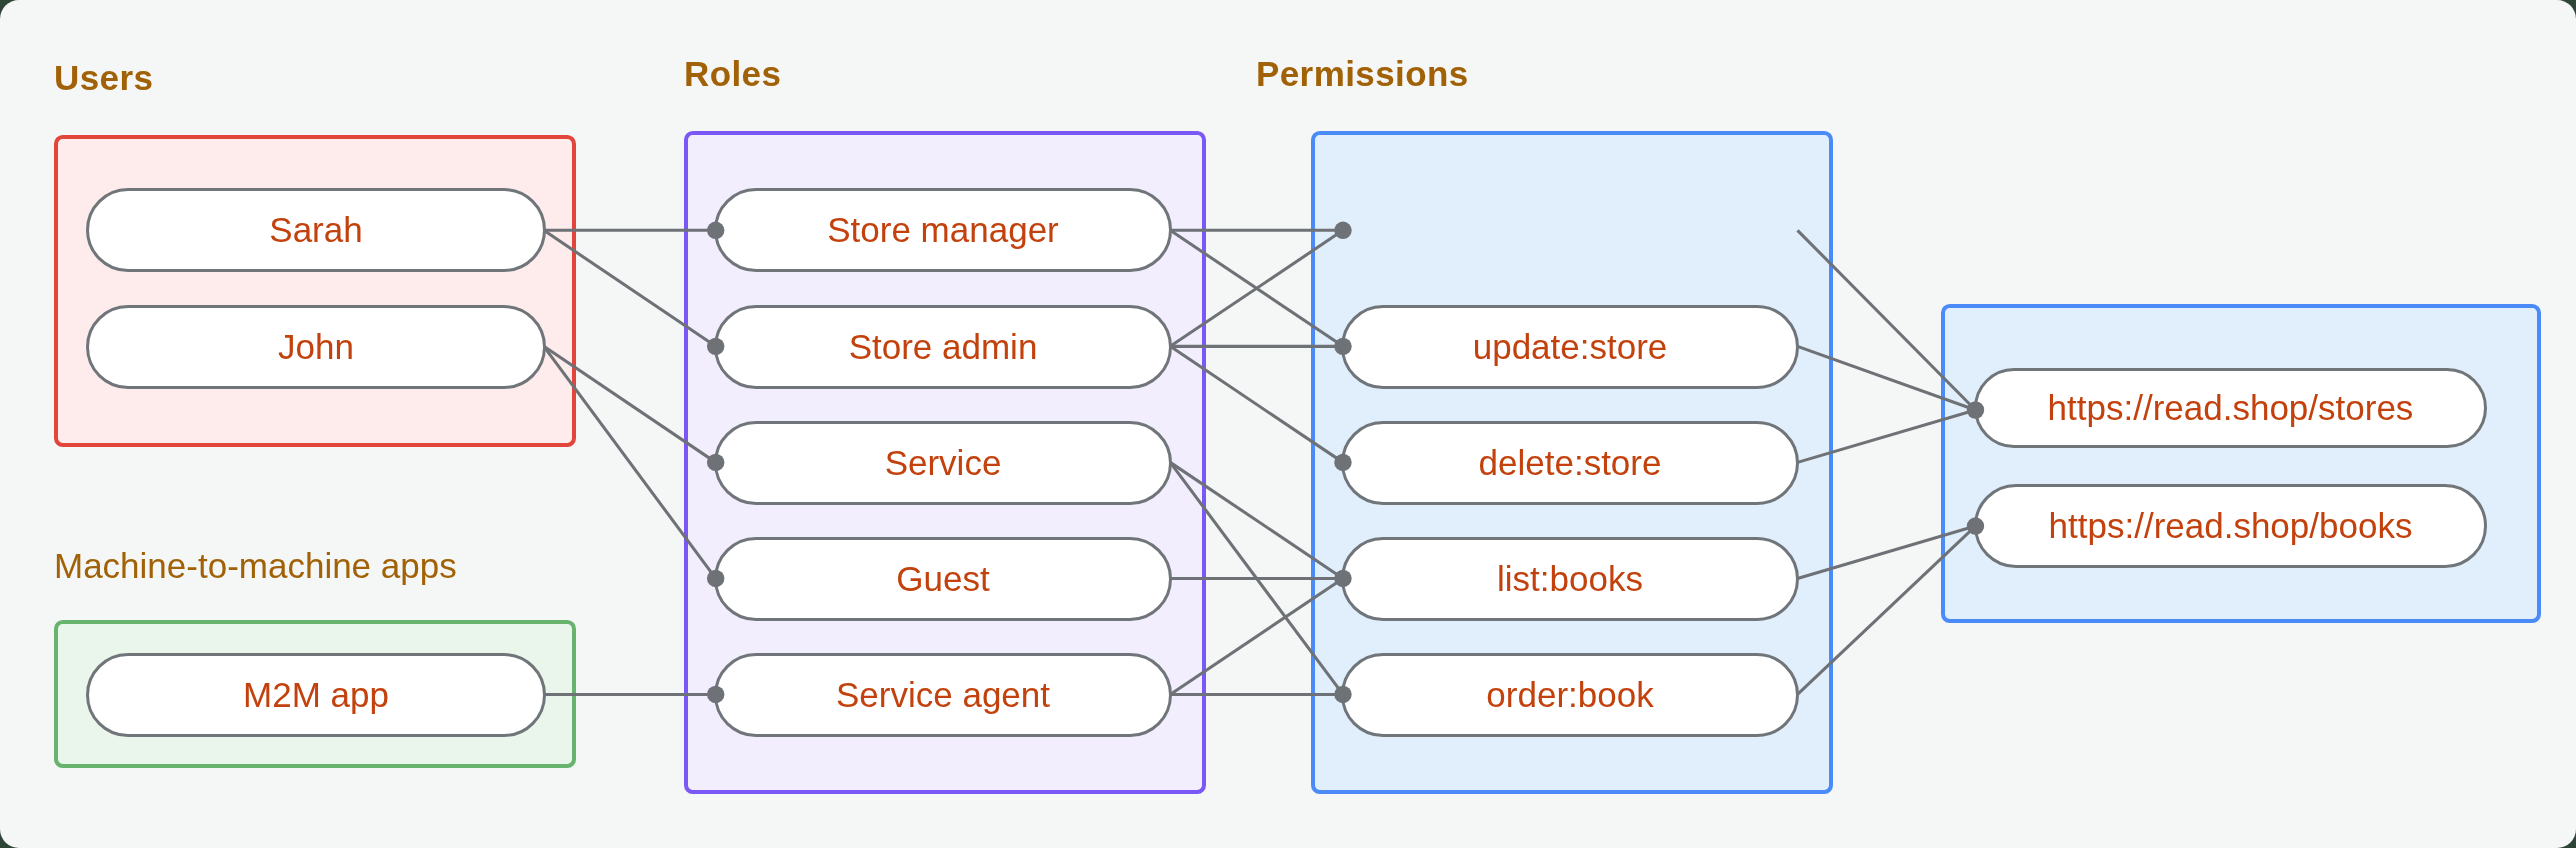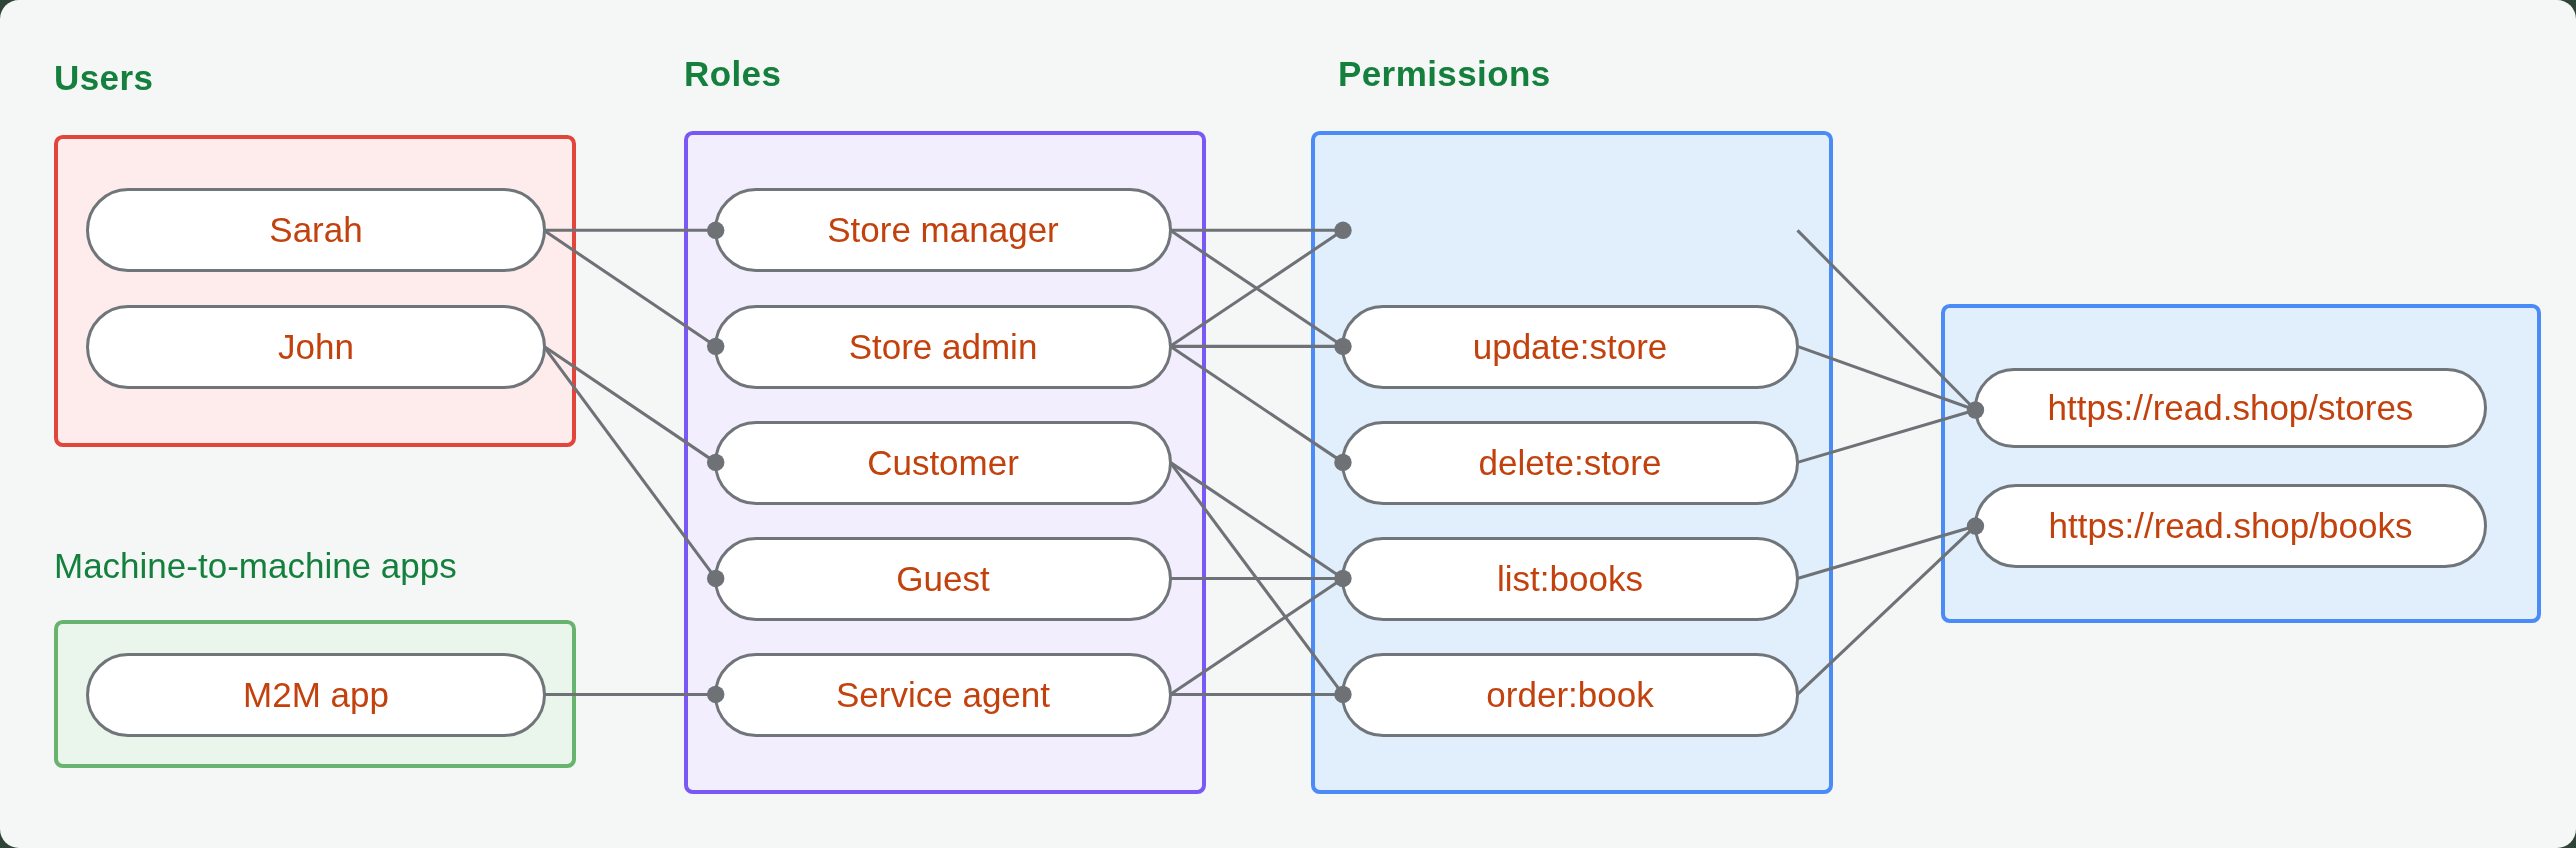--- a/index.html
+++ b/index.html
@@ -20,21 +20,21 @@
     position: absolute;
     border: 4.4px solid #999;
     border-radius: 8.7px;
     box-sizing: border-box;
     z-index: 0;
   }
   .section-label {
     position: absolute;
     font-size: 35px;
     line-height: 40px;
-    color: #15803d;
+    color: #a16207;
     white-space: nowrap;
     z-index: 2;
   }
   .section-label.semibold { font-weight: 700; letter-spacing: 0.4px; }
   .node {
     position: absolute;
     box-sizing: border-box;
     background: #ffffff;
     border: 3.1px solid #70757a;
     border-radius: 52px;
@@ -55,21 +55,21 @@
   #line-layer { z-index: 1; }
   #dot-layer  { z-index: 3; }
 </style>
 </head>
 <body style="background: rgb(45, 68, 55);">
 
 <div id="canvas" style="background: rgb(245, 247, 246);">
 
   <div class="section-label semibold" style="left:54px; top:58px;">Users</div>
   <div class="section-label semibold" style="left:684px; top:54px;">Roles</div>
-  <div class="section-label semibold" style="left:1338px; top:54px;">Permissions</div>
+  <div class="section-label semibold" style="left:1256px; top:54px;">Permissions</div>
   <div class="section-label" style="left:54px; top:546px;">Machine-to-machine apps</div>
 
   <div class="group-box" style="left: 54px; top: 135px; width: 522px; height: 312px; border-color: rgb(226, 69, 58); background-color: rgb(253, 236, 235);"></div>
   <div class="group-box" style="left: 54px; top: 620px; width: 522px; height: 148px; border-color: rgb(104, 180, 110); background-color: rgb(234, 245, 235);"></div>
   <div class="group-box" style="left: 684px; top: 131px; width: 522px; height: 663px; border-color: rgb(122, 88, 246); background-color: rgb(243, 238, 254);"></div>
   <div class="group-box" style="left: 1311px; top: 131px; width: 522px; height: 663px; border-color: rgb(74, 139, 247); background-color: rgb(225, 238, 252);"></div>
   <div class="group-box" style="left: 1941px; top: 304px; width: 600px; height: 319px; border-color: rgb(74, 139, 247); background-color: rgb(225, 238, 252);"></div>
 
   <svg id="line-layer" class="layer" viewBox="0 0 2952 972">
       <line x1="623" y1="264" x2="820" y2="264" stroke="#6e7276" stroke-width="3.5"></line>
@@ -94,21 +94,21 @@
       <line x1="2060" y1="796" x2="2264" y2="603" stroke="#6e7276" stroke-width="3.5"></line>
     </svg>
 
   <div class="node" style="left: 86px; top: 188px; width: 460px; height: 84px; border-color: rgb(112, 117, 122);">Sarah</div>
   <div class="node" style="left: 86px; top: 305px; width: 460px; height: 84px; border-color: rgb(112, 117, 122);">John</div>
 
   <div class="node" style="left: 86px; top: 653px; width: 460px; height: 84px; border-color: rgb(112, 117, 122);">M2M app</div>
 
   <div class="node" style="left: 714px; top: 188px; width: 458px; height: 84px; border-color: rgb(112, 117, 122);">Store manager</div>
   <div class="node" style="left: 714px; top: 305px; width: 458px; height: 84px; border-color: rgb(112, 117, 122);">Store admin</div>
-  <div class="node" style="left: 714px; top: 421px; width: 458px; height: 84px; border-color: rgb(112, 117, 122);">Customer</div>
+  <div class="node" style="left: 714px; top: 421px; width: 458px; height: 84px; border-color: rgb(112, 117, 122);">Service</div>
   <div class="node" style="left: 714px; top: 537px; width: 458px; height: 84px; border-color: rgb(112, 117, 122);">Guest</div>
   <div class="node" style="left: 714px; top: 653px; width: 458px; height: 84px; border-color: rgb(112, 117, 122);">Service agent</div>
 
   <div class="node" style="left: 1341px; top: 305px; width: 458px; height: 84px; border-color: rgb(112, 117, 122);">update:store</div>
   <div class="node" style="left: 1341px; top: 421px; width: 458px; height: 84px; border-color: rgb(112, 117, 122);">delete:store</div>
   <div class="node" style="left: 1341px; top: 537px; width: 458px; height: 84px; border-color: rgb(112, 117, 122);">list:books</div>
   <div class="node" style="left: 1341px; top: 653px; width: 458px; height: 84px; border-color: rgb(112, 117, 122);">order:book</div>
 
   <div class="node" style="left: 1974px; top: 368px; width: 513px; height: 80px; border-color: rgb(112, 117, 122);">https://read.shop/stores</div>
   <div class="node" style="left: 1974px; top: 484px; width: 513px; height: 84px; border-color: rgb(112, 117, 122);">https://read.shop/books</div>

